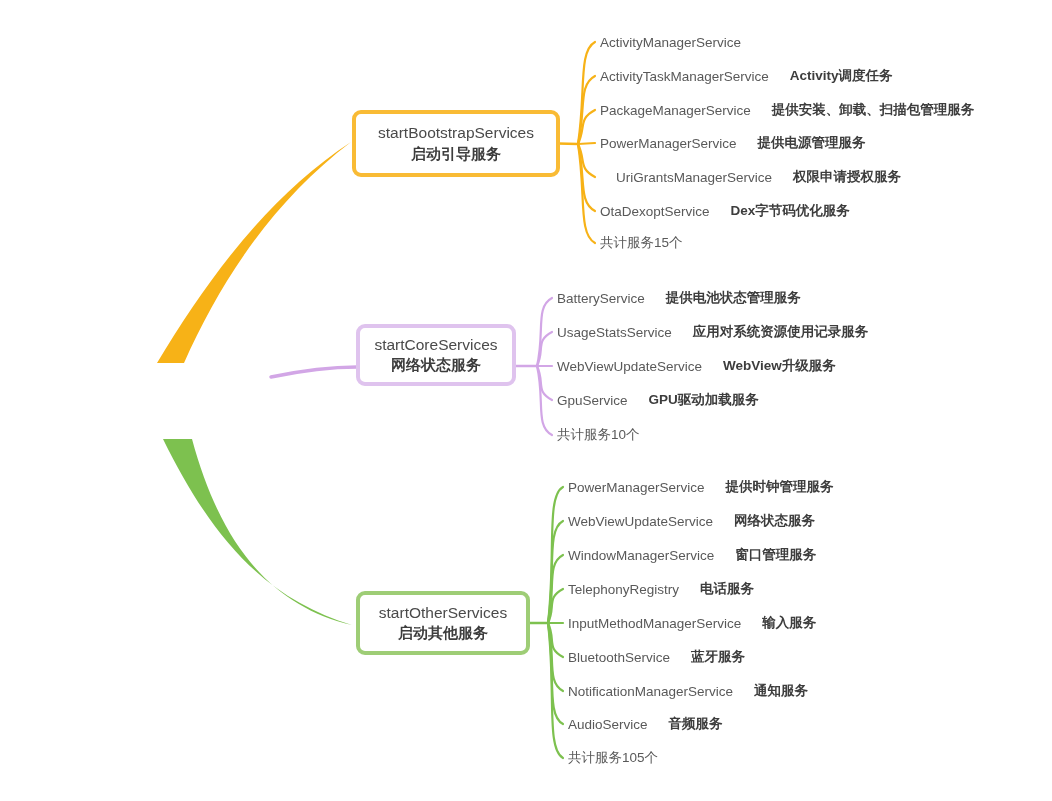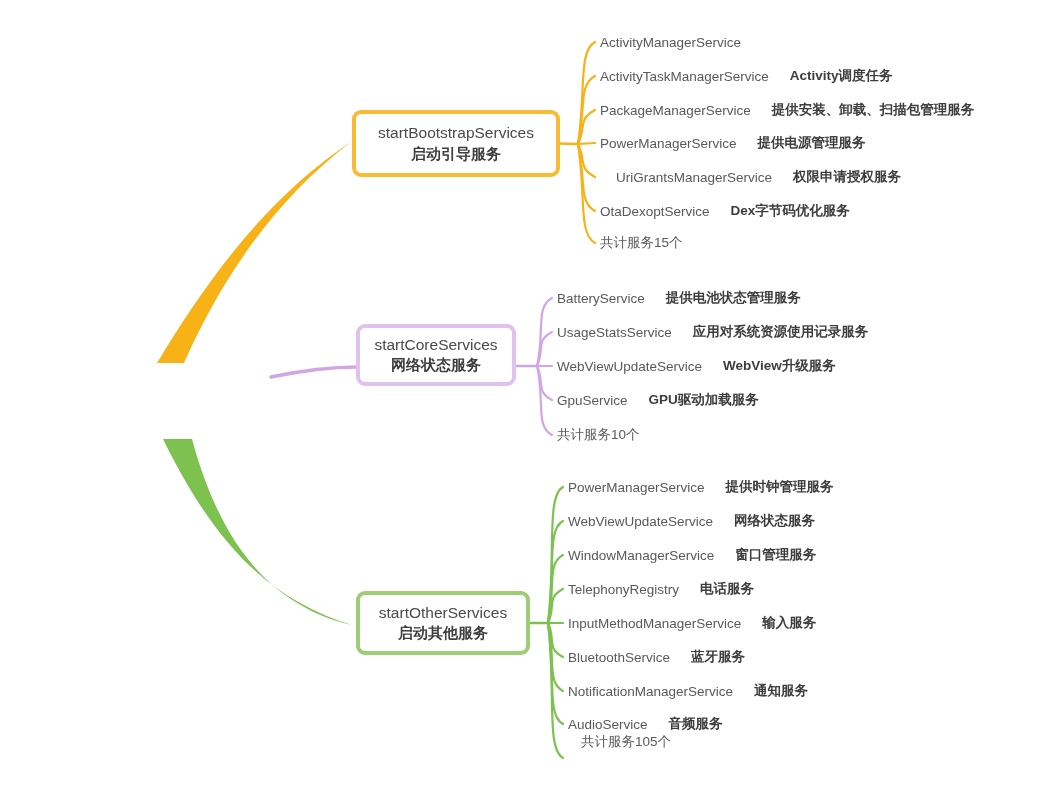--- a/index.html
+++ b/index.html
@@ -162,17 +162,17 @@
         <span class="desc">蓝牙服务</span>
       </div>
       <div class="leaf" style="left: 568px; top: 680px;">
         <span class="name">NotificationManagerService</span>
         <span class="desc">通知服务</span>
       </div>
       <div class="leaf" style="left: 568px; top: 713px;">
         <span class="name">AudioService</span>
         <span class="desc">音频服务</span>
       </div>
-      <div class="leaf" style="left: 568px; top: 731px; margin-left: 13px;">
+      <div class="leaf" style="left: 568px; top: 747px;">
         <span class="name">共计服务105个</span>
       </div>
     </div>
 </div>
 
 </body></html>

